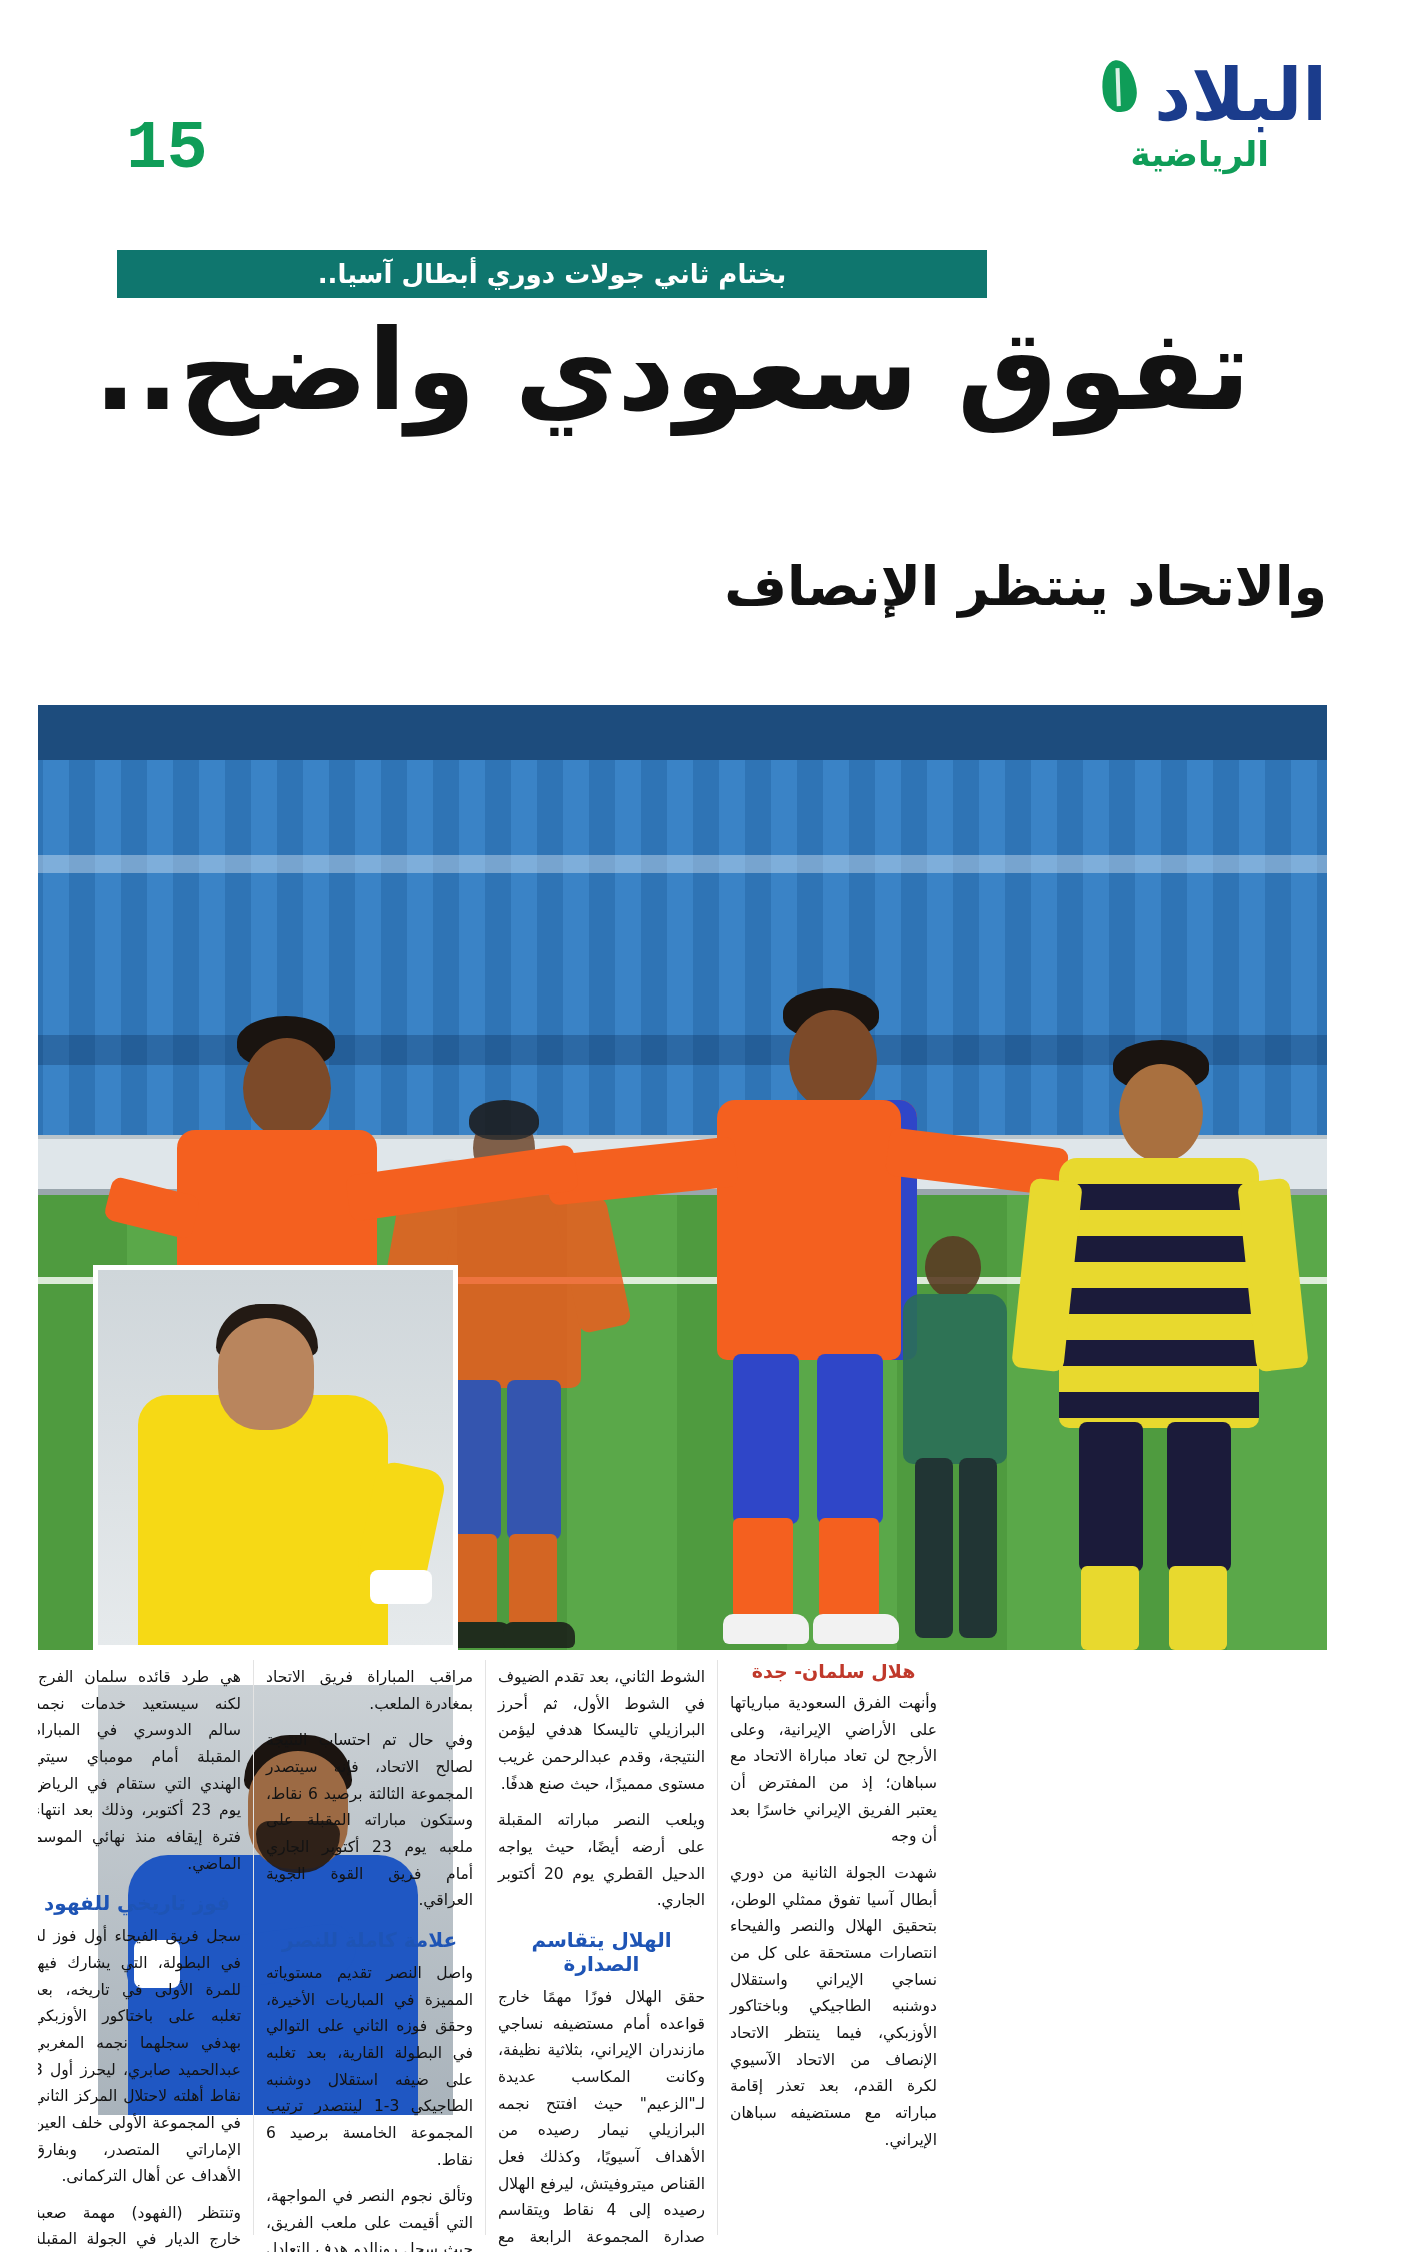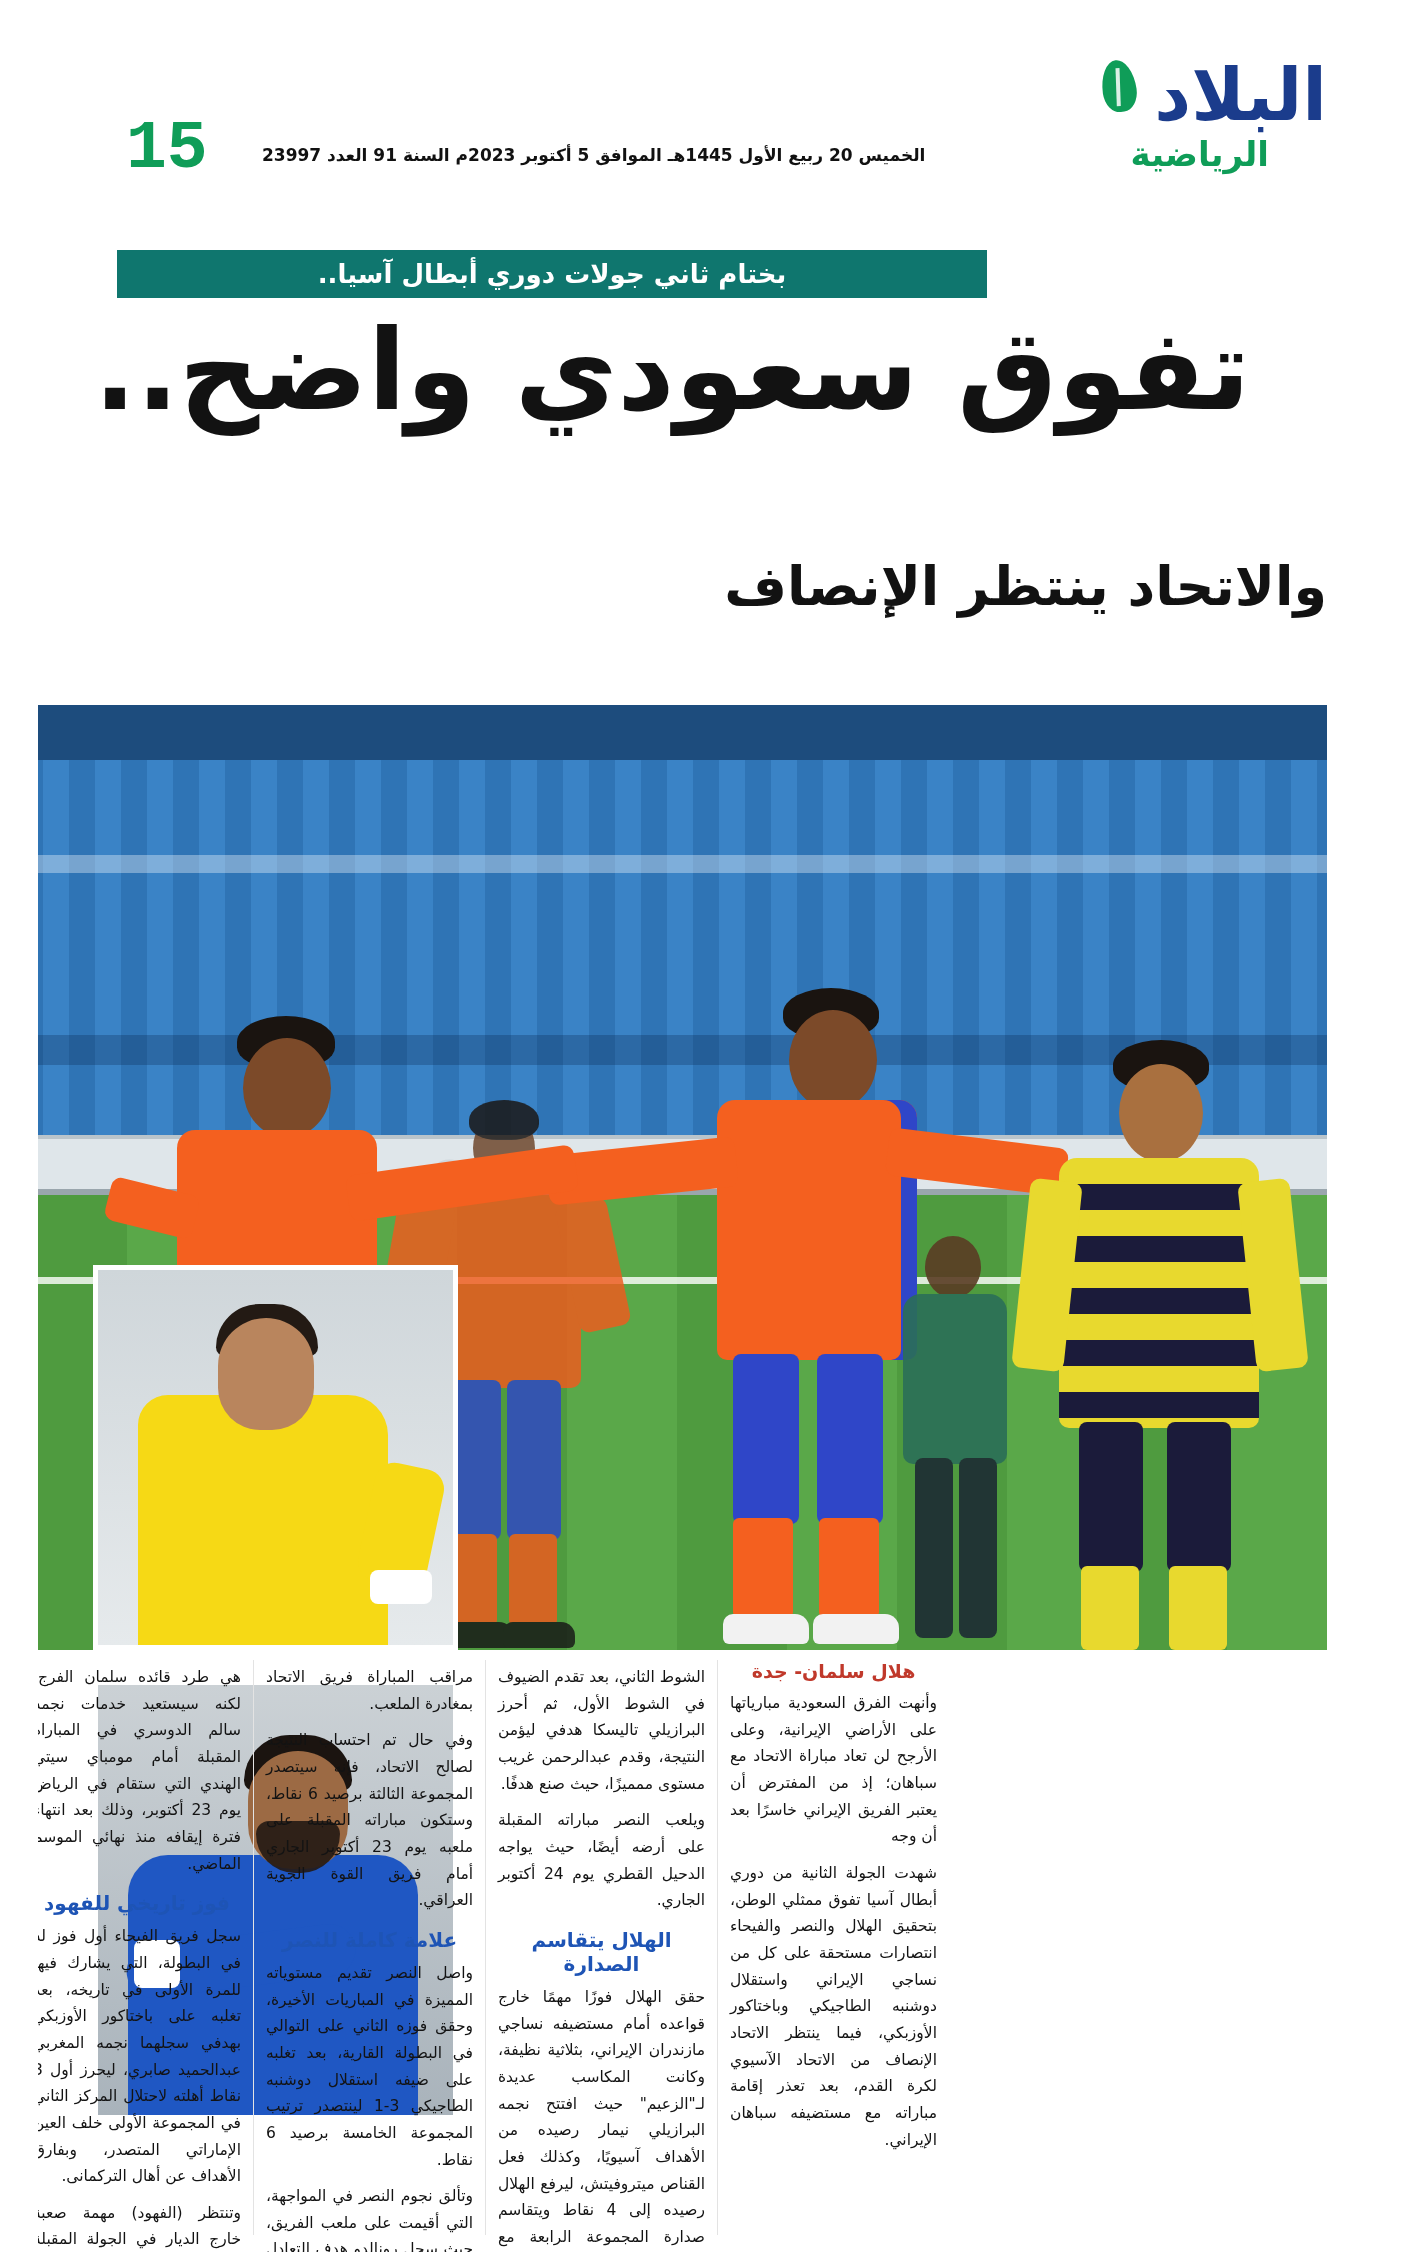--- a/index.html
+++ b/index.html
@@ -314,21 +314,20 @@
     <div class="logo-wrap">
       <div class="logo-main">
         <div class="logo-text">البلاد</div>
         <div class="logo-mark">
           <div class="leaf"></div>
         </div>
       </div>
       <div class="logo-sub">الرياضية</div>
     </div>
 
-    <div class="issue-line">الخميس 20 ربيع الأول 1445هـ الموافق 5 أكتوبر 2023م السنة 91 العدد 23997</div>
     <div class="page-number">15</div>
   </div>
 
   <div class="kicker">
     <span>بختام ثاني جولات دوري أبطال آسيا..</span>
   </div>
 
   <div class="headline">تفوق سعودي واضح..</div>
   <div class="subheadline">والاتحاد ينتظر الإنصاف</div>
 
@@ -425,21 +424,21 @@
 
   <div class="columns">
     <div class="col col-spacer"></div>
     <div class="col">
         <div class="dateline">هلال سلمان- جدة</div>
         <p>وأنهت الفرق السعودية مبارياتها على الأراضي الإيرانية، وعلى الأرجح لن تعاد مباراة الاتحاد مع سباهان؛ إذ من المفترض أن يعتبر الفريق الإيراني خاسرًا بعد أن وجه</p>
         <p>شهدت الجولة الثانية من دوري أبطال آسيا تفوق ممثلي الوطن، بتحقيق الهلال والنصر والفيحاء انتصارات مستحقة على كل من نساجي الإيراني واستقلال دوشنبه الطاجيكي وباختاكور الأوزبكي، فيما ينتظر الاتحاد الإنصاف من الاتحاد الآسيوي لكرة القدم، بعد تعذر إقامة مباراته مع مستضيفه سباهان الإيراني.</p>
       </div>
     <div class="col">
         <p class="first">الشوط الثاني، بعد تقدم الضيوف في الشوط الأول، ثم أحرز البرازيلي تاليسكا هدفي ليؤمن النتيجة، وقدم عبدالرحمن غريب مستوى ممميزًا، حيث صنع هدفًا.</p>
-        <p>ويلعب النصر مباراته المقبلة على أرضه أيضًا، حيث يواجه الدحيل القطري يوم 24 أكتوبر الجاري.</p>
+        <p>ويلعب النصر مباراته المقبلة على أرضه أيضًا، حيث يواجه الدحيل القطري يوم 20 أكتوبر الجاري.</p>
         <h3 class="subhead">الهلال يتقاسم الصدارة</h3>
         <p>حقق الهلال فوزًا مهمًا خارج قواعده أمام مستضيفه نساجي مازندران الإيراني، بثلاثية نظيفة، وكانت المكاسب عديدة لـ"الزعيم" حيث افتتح نجمه البرازيلي نيمار رصيده من الأهداف آسيويًا، وكذلك فعل القناص ميتروفيتش، ليرفع الهلال رصيده إلى 4 نقاط ويتقاسم صدارة المجموعة الرابعة مع نافباخور الأوزبكي.</p>
       </div>
     <div class="col">
         <p class="first">مراقب المباراة فريق الاتحاد بمغادرة الملعب.</p>
         <p>وفي حال تم احتساب النتيجة لصالح الاتحاد، فإنه سيتصدر المجموعة الثالثة برصيد 6 نقاط، وستكون مباراته المقبلة على ملعبه يوم 23 أكتوبر الجاري أمام فريق القوة الجوية العراقي.</p>
         <h3 class="subhead">علامة كاملة للنصر</h3>
         <p>واصل النصر تقديم مستوياته المميزة في المباريات الأخيرة، وحقق فوزه الثاني على التوالي في البطولة القارية، بعد تغلبه على ضيفه استقلال دوشنبه الطاجيكي 3-1 لينتصدر ترتيب المجموعة الخامسة برصيد 6 نقاط.</p>
         <p>وتألق نجوم النصر في المواجهة، التي أقيمت على ملعب الفريق، حيث سجل رونالدو هدف التعادل في</p>
       </div>

